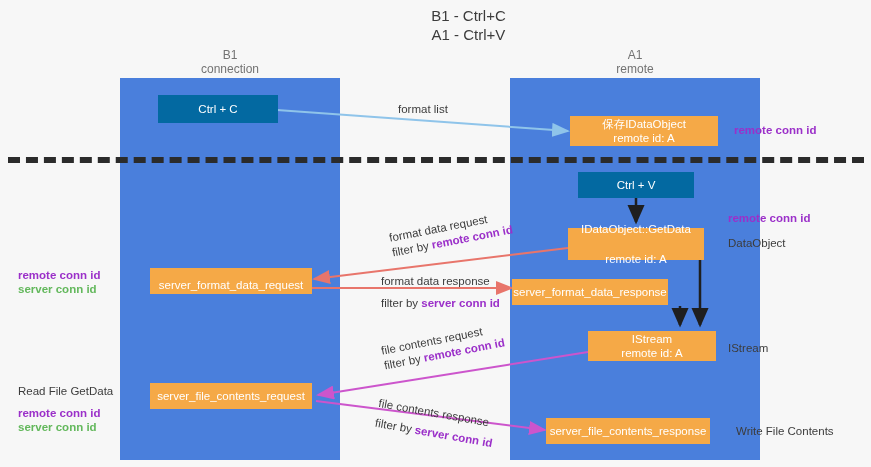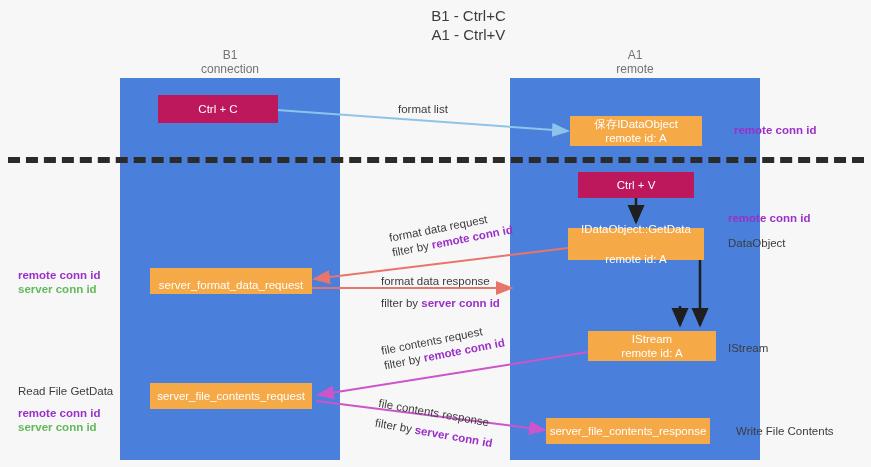--- a/index.html
+++ b/index.html
@@ -64,21 +64,21 @@
     flex-direction: column;
     align-items: center;
     justify-content: center;
     text-align: center;
     color: #ffffff;
     font-size: 11.5px;
     line-height: 14px;
     box-sizing: border-box;
     padding: 2px 4px;
   }
-  .node.green { background: #be185d; }
+  .node.green { background: #0369a1; }
   .node.orange { background: #f5a947; }
 
   
   .side-label {
     font-size: 11.5px;
     line-height: 14px;
   }
   .purple { color: #9b30c9; font-weight: bold; }
   .green-txt { color: #63b85c; font-weight: bold; }
   .dark { color: #3c3c3c; }
@@ -161,34 +161,37 @@
   </div>
 
   <div class="node orange" style="left:150px; top:268px; width:162px; height:26px;justify-content:flex-end;">
     <span>server_format_data_request</span>
   </div>
 
   <div class="node orange" style="left:150px; top:383px; width:162px; height:26px;text-align:right;">
     <span>server_file_contents_request</span>
   </div>
 
-  <div class="node orange" style="left:570px; top:116px; width:132px; height:30px;">
+  <div class="node orange" style="left:570px; top:116px; width:148px; height:30px;">
     <span>保存IDataObject</span>
     <span>remote id: A</span>
   </div>
 
   <div class="node green" style="left:578px; top:172px; width:116px; height:26px;">
     <span>Ctrl + V</span>
   </div>
 
   <div class="node orange" style="left:568px; top:228px; width:136px; height:32px;gap:16px;">
     <span>IDataObject::GetData</span>
     <span>remote id: A</span>
   </div>
 
+  <div class="node orange" style="left:512px; top:279px; width:156px; height:26px;">
+    <span>server_format_data_response</span>
+  </div>
 
   <div class="node orange" style="left:588px; top:331px; width:128px; height:30px;">
     <span>IStream</span>
     <span>remote id: A</span>
   </div>
 
   <div class="node orange" style="left:546px; top:418px; width:164px; height:26px;">
     <span>server_file_contents_response</span>
   </div>
 

